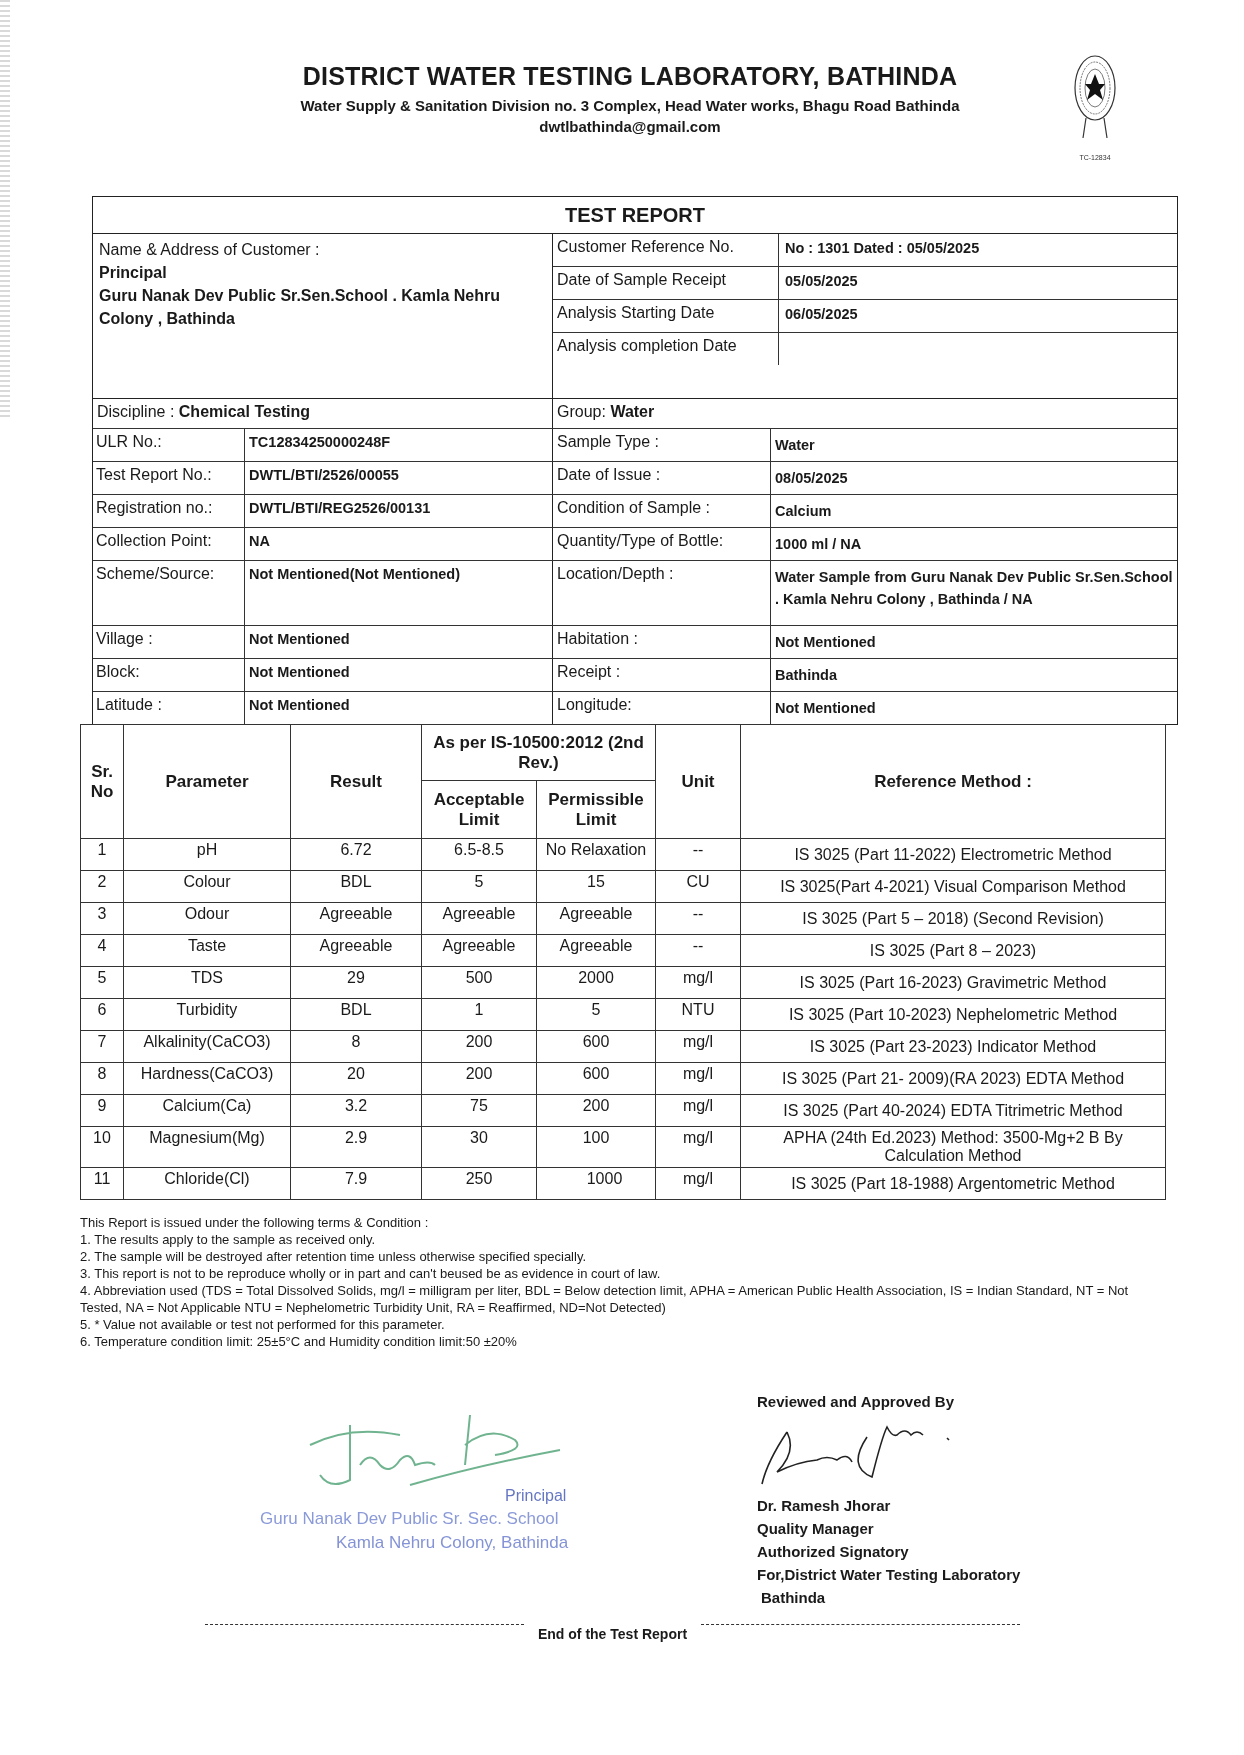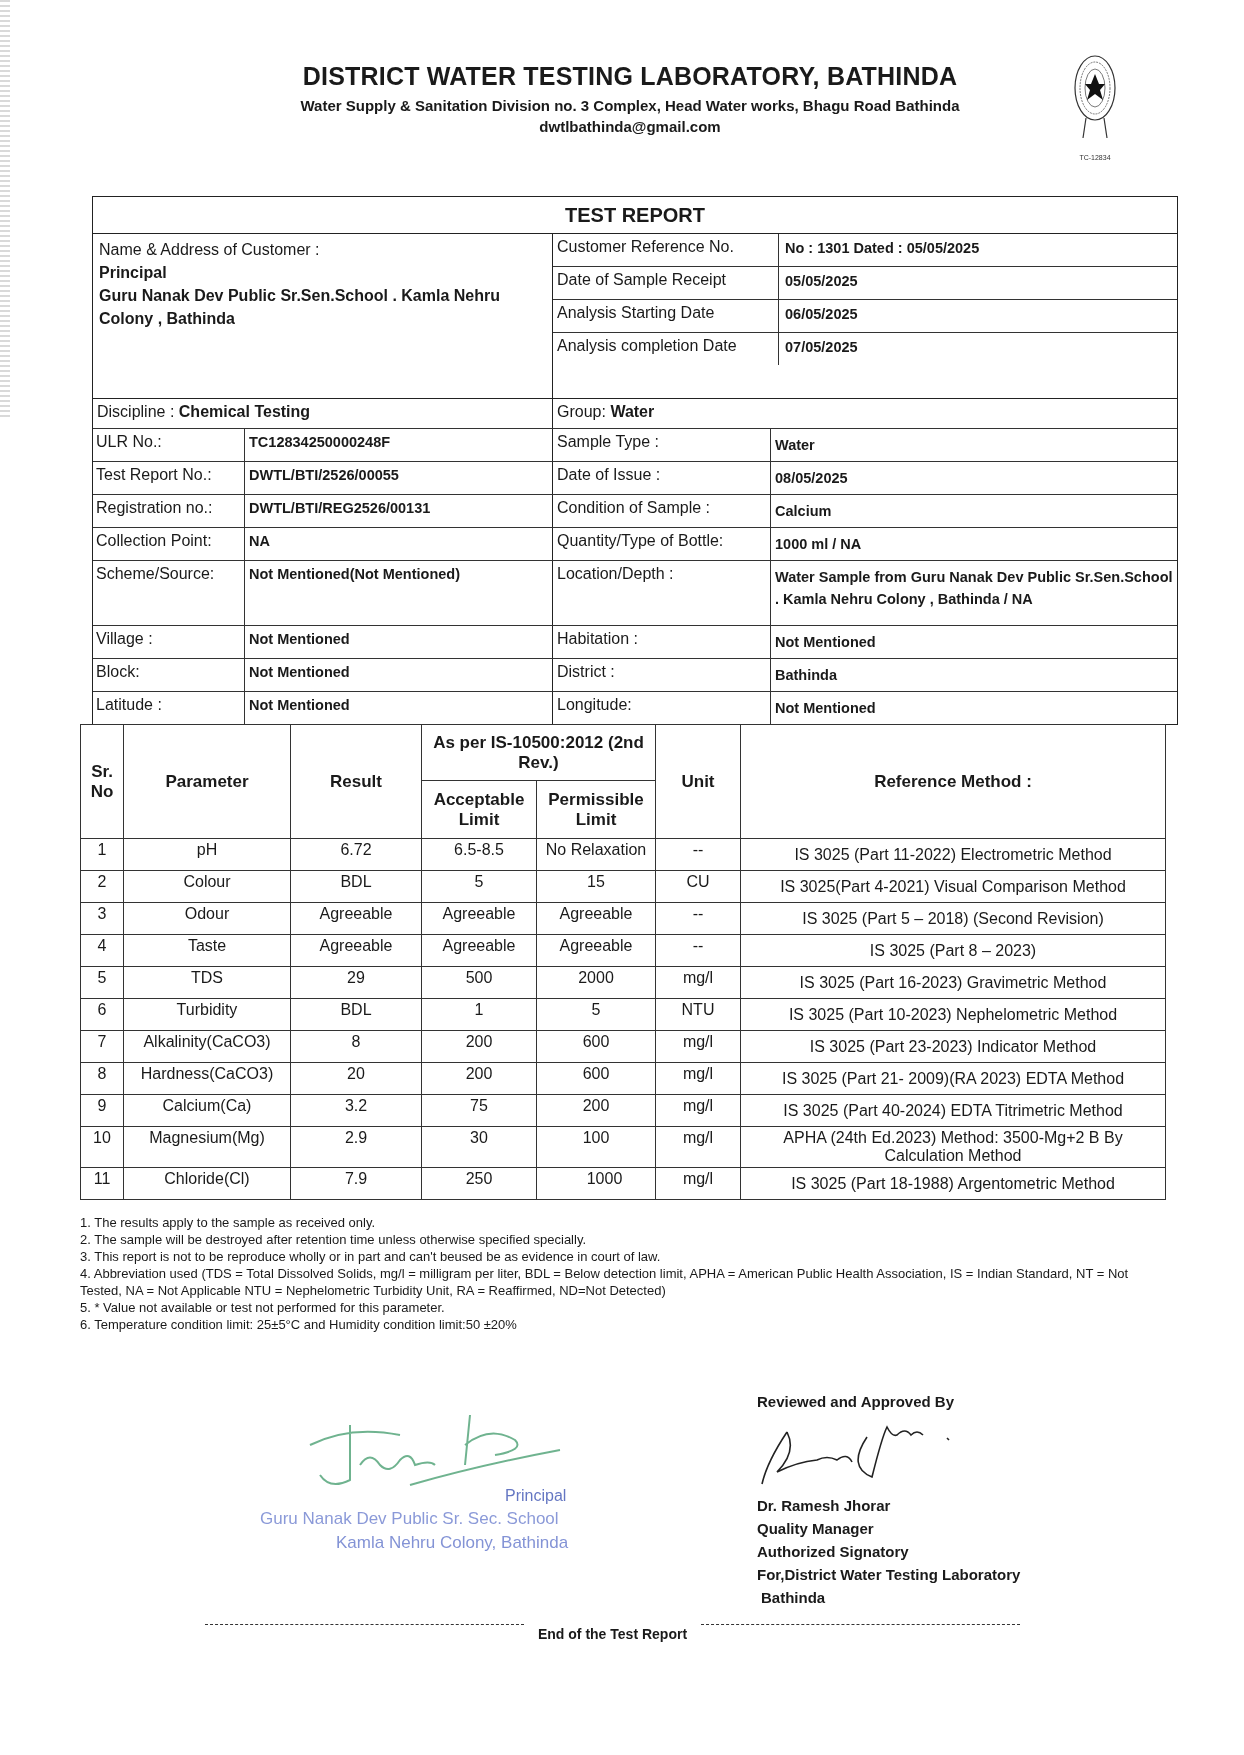--- a/index.html
+++ b/index.html
@@ -99,21 +99,20 @@
       <div class="refrow">
           <div class="k">Date of Sample Receipt</div>
           <div class="v">05/05/2025</div>
         </div>
       <div class="refrow">
           <div class="k">Analysis Starting Date</div>
           <div class="v">06/05/2025</div>
         </div>
       <div class="refrow">
           <div class="k">Analysis completion Date</div>
-          <div class="v">07/05/2025</div>
         </div>
     </div>
   </div>
 
   <div class="info">
     <div class="irow">
       <div class="wide" style="width:460px;flex:none;border-right:1.5px solid #222;">
         <span>Discipline :</span>
         <b>Chemical Testing</b>
       </div>
@@ -155,21 +154,21 @@
         </div>
         <div class="irow">
           <div class="c1">Village :</div>
           <div class="c2">Not Mentioned</div>
           <div class="c3">Habitation :</div>
           <div class="c4">Not Mentioned</div>
         </div>
         <div class="irow">
           <div class="c1">Block:</div>
           <div class="c2">Not Mentioned</div>
-          <div class="c3">District :</div>
+          <div class="c3">Receipt :</div>
           <div class="c4">Bathinda</div>
         </div>
         <div class="irow">
           <div class="c1">Latitude :</div>
           <div class="c2">Not Mentioned</div>
           <div class="c3">Longitude:</div>
           <div class="c4">Not Mentioned</div>
         </div>
       </div>
   </div>
@@ -287,20 +286,21 @@
         <td style="vertical-align: top;">7.9</td>
         <td style="vertical-align: top;">250</td>
         <td style="vertical-align: top; padding-left: 20px;">1000</td>
         <td style="vertical-align: top;">mg/l</td>
         <td>IS 3025 (Part 18-1988)  Argentometric Method</td>
       </tr>
     </tbody>
 </table>
 
 <div class="terms">
+  <p>This Report is issued under the following terms &amp; Condition :</p>
   <p>1. The results apply to the sample as received only.</p>
   <p>2. The sample will be destroyed after retention time unless otherwise specified specially.</p>
   <p>3. This report is not to be reproduce wholly or in part and can't beused be as evidence in court of law.</p>
   <p>4. Abbreviation used (TDS = Total Dissolved Solids, mg/l = milligram per liter, BDL = Below detection limit, APHA = American Public Health Association, IS = Indian Standard, NT = Not Tested, NA = Not Applicable NTU = Nephelometric Turbidity Unit, RA = Reaffirmed, ND=Not Detected)</p>
   <p>5. * Value not available or test not performed for this parameter.</p>
   <p>6. Temperature condition limit: 25±5°C and Humidity condition limit:50 ±20%</p>
 </div>
 
 <div class="stamp">
   <svg class="sig" width="290" height="90">

